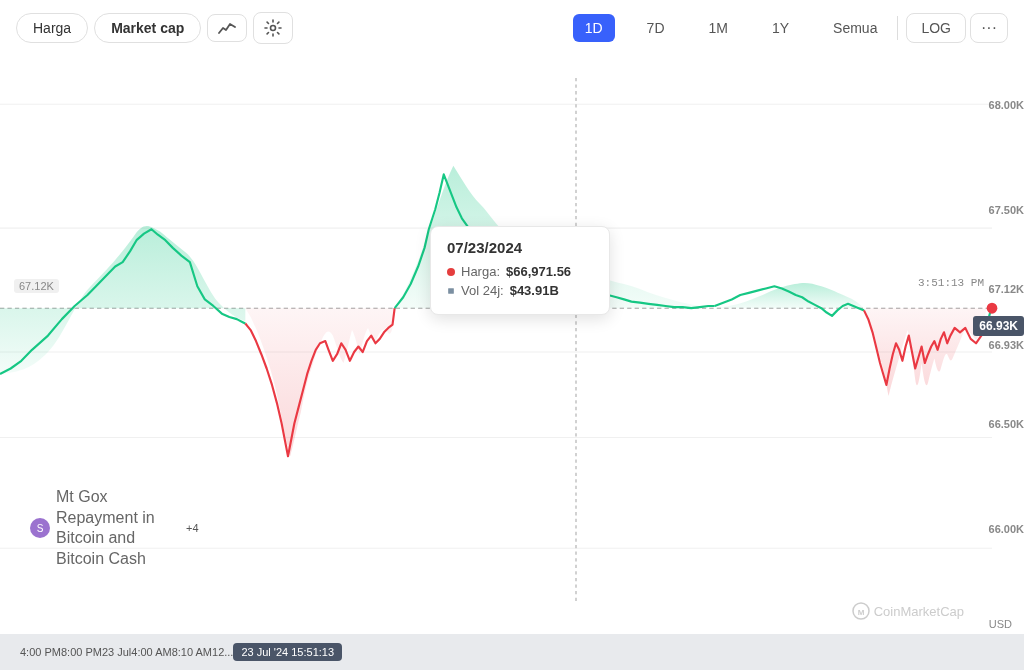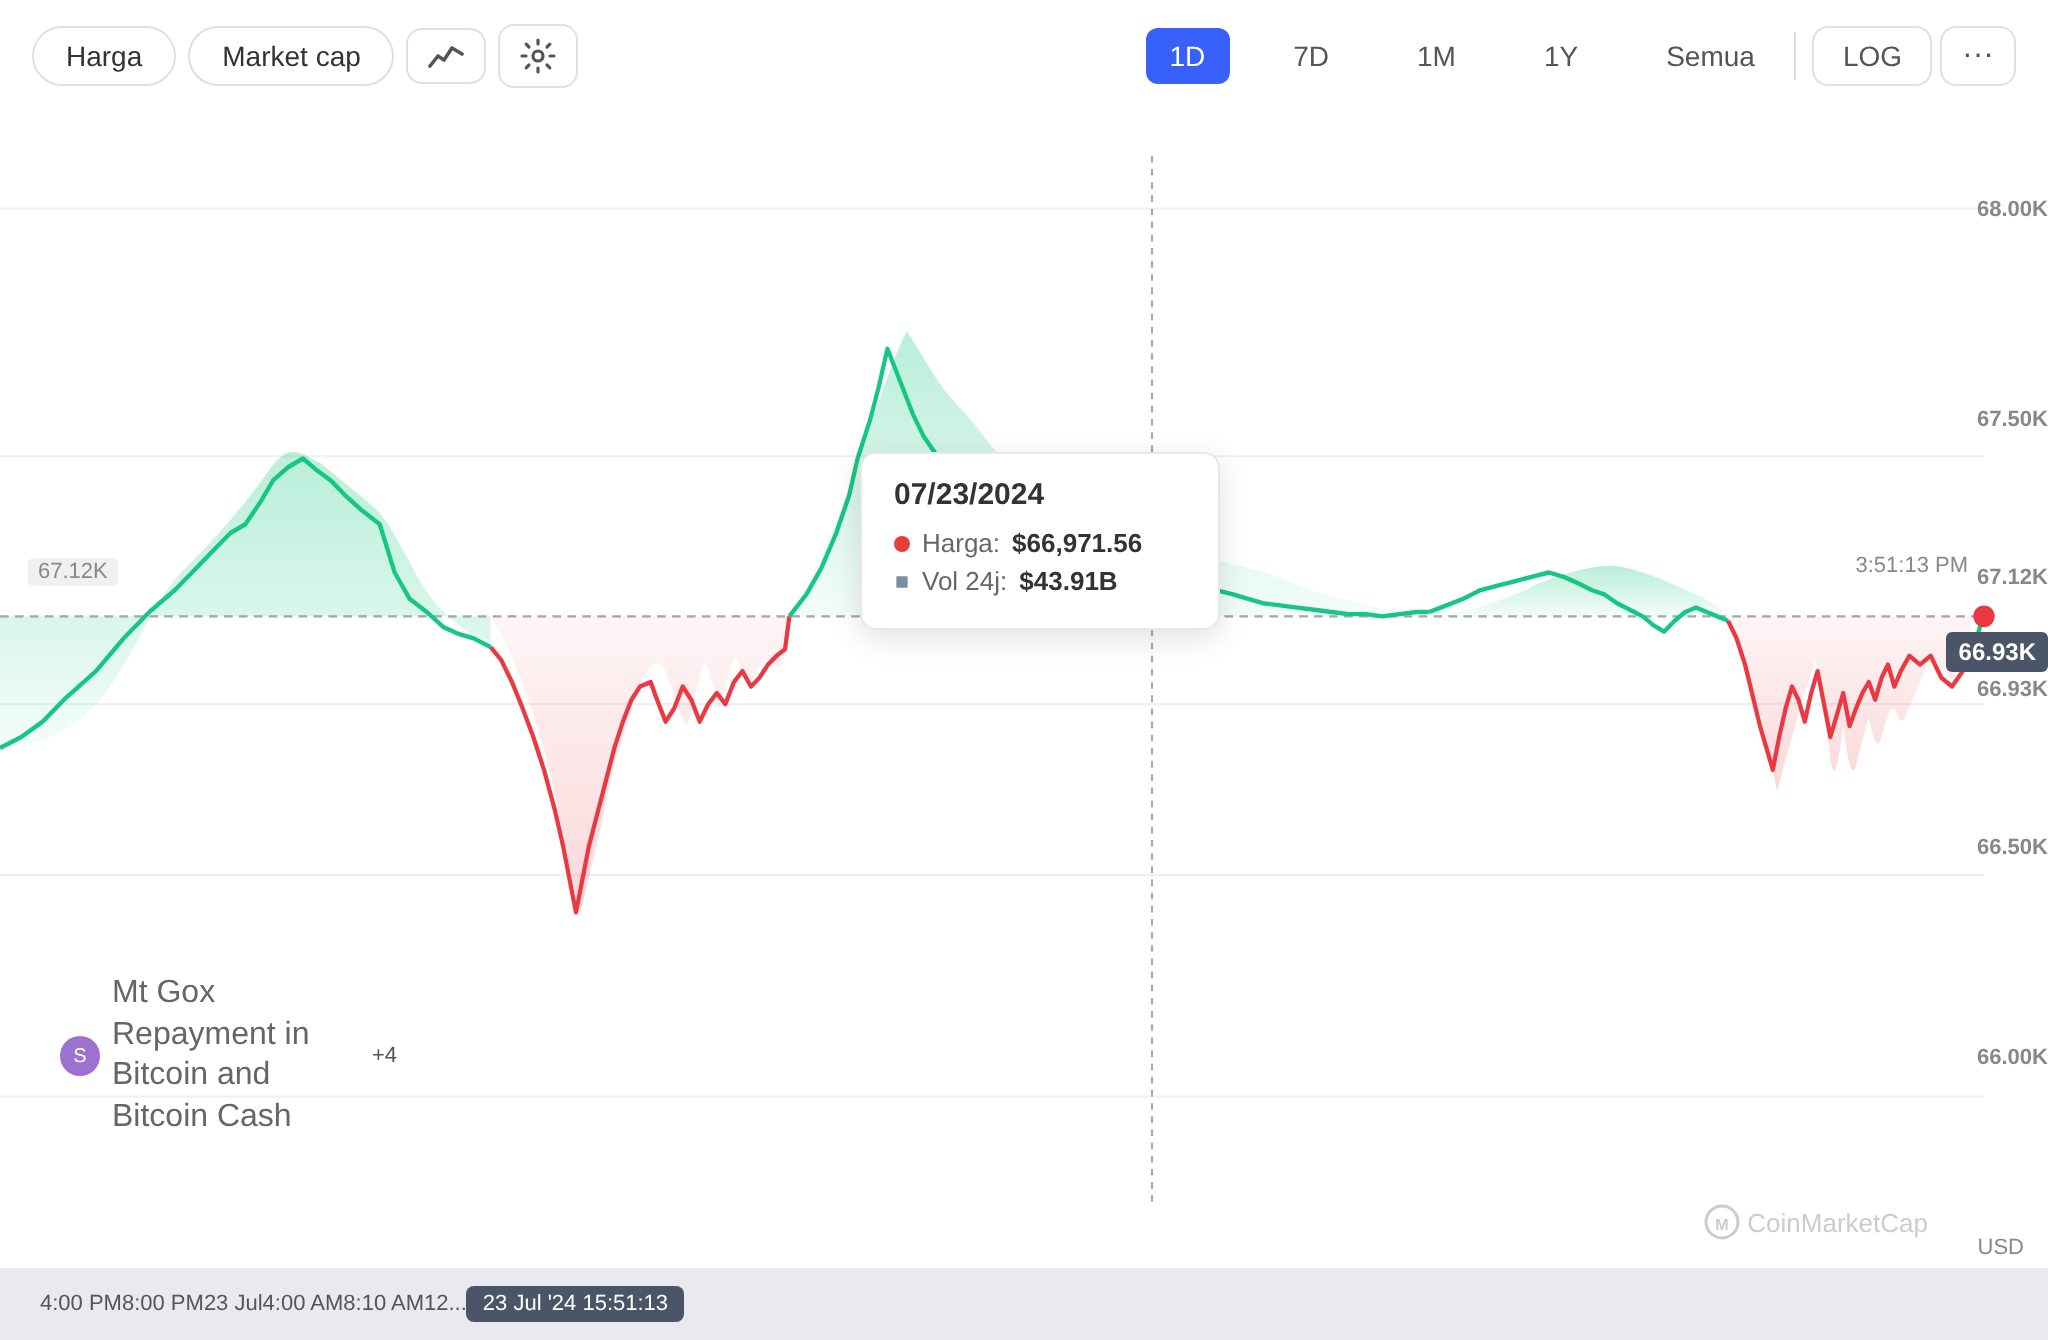--- a/index.html
+++ b/index.html
@@ -35,21 +35,21 @@
       padding: 6px 16px;
       font-size: 14px;
       font-weight: 500;
       background: #fff;
       cursor: pointer;
       color: #333;
     }
     .tab-btn.active {
       background: #fff;
       border-color: #e0e0e0;
-      font-weight: 400;
+      font-weight: 700;
     }
     .icon-btn {
       border: 1.5px solid #e0e0e0;
       border-radius: 8px;
       padding: 6px 10px;
       background: #fff;
       cursor: pointer;
       color: #555;
       font-size: 16px;
       display: flex;
@@ -623,21 +623,21 @@
           <span class="tooltip-value">$66,971.56</span>
         </div>
         <div class="tooltip-row">
           <div class="tooltip-diamond"></div>
           <span class="tooltip-label">Vol 24j:</span>
           <span class="tooltip-value">$43.91B</span>
         </div>
       </div>
 
       
-      <div style="position:absolute; right:40px; top:37%; font-size:11px; color:#888; transform:translateY(-50%);">3:51:13 PM</div>
+      <div style="position:absolute; right:40px; top:37%; font-size:11px; color:#888; transform:translateY(-50%);font-family:Liberation Mono, monospace;">3:51:13 PM</div>
 
       
       <div class="x-axis-bar">
         <span class="x-label">4:00 PM</span>
         <span class="x-label">8:00 PM</span>
         <span class="x-label">23 Jul</span>
         <span class="x-label">4:00 AM</span>
         <span class="x-label">8:10 AM</span>
         <span class="x-label">12...</span>
         <span class="x-label highlight">23 Jul '24 15:51:13</span>

